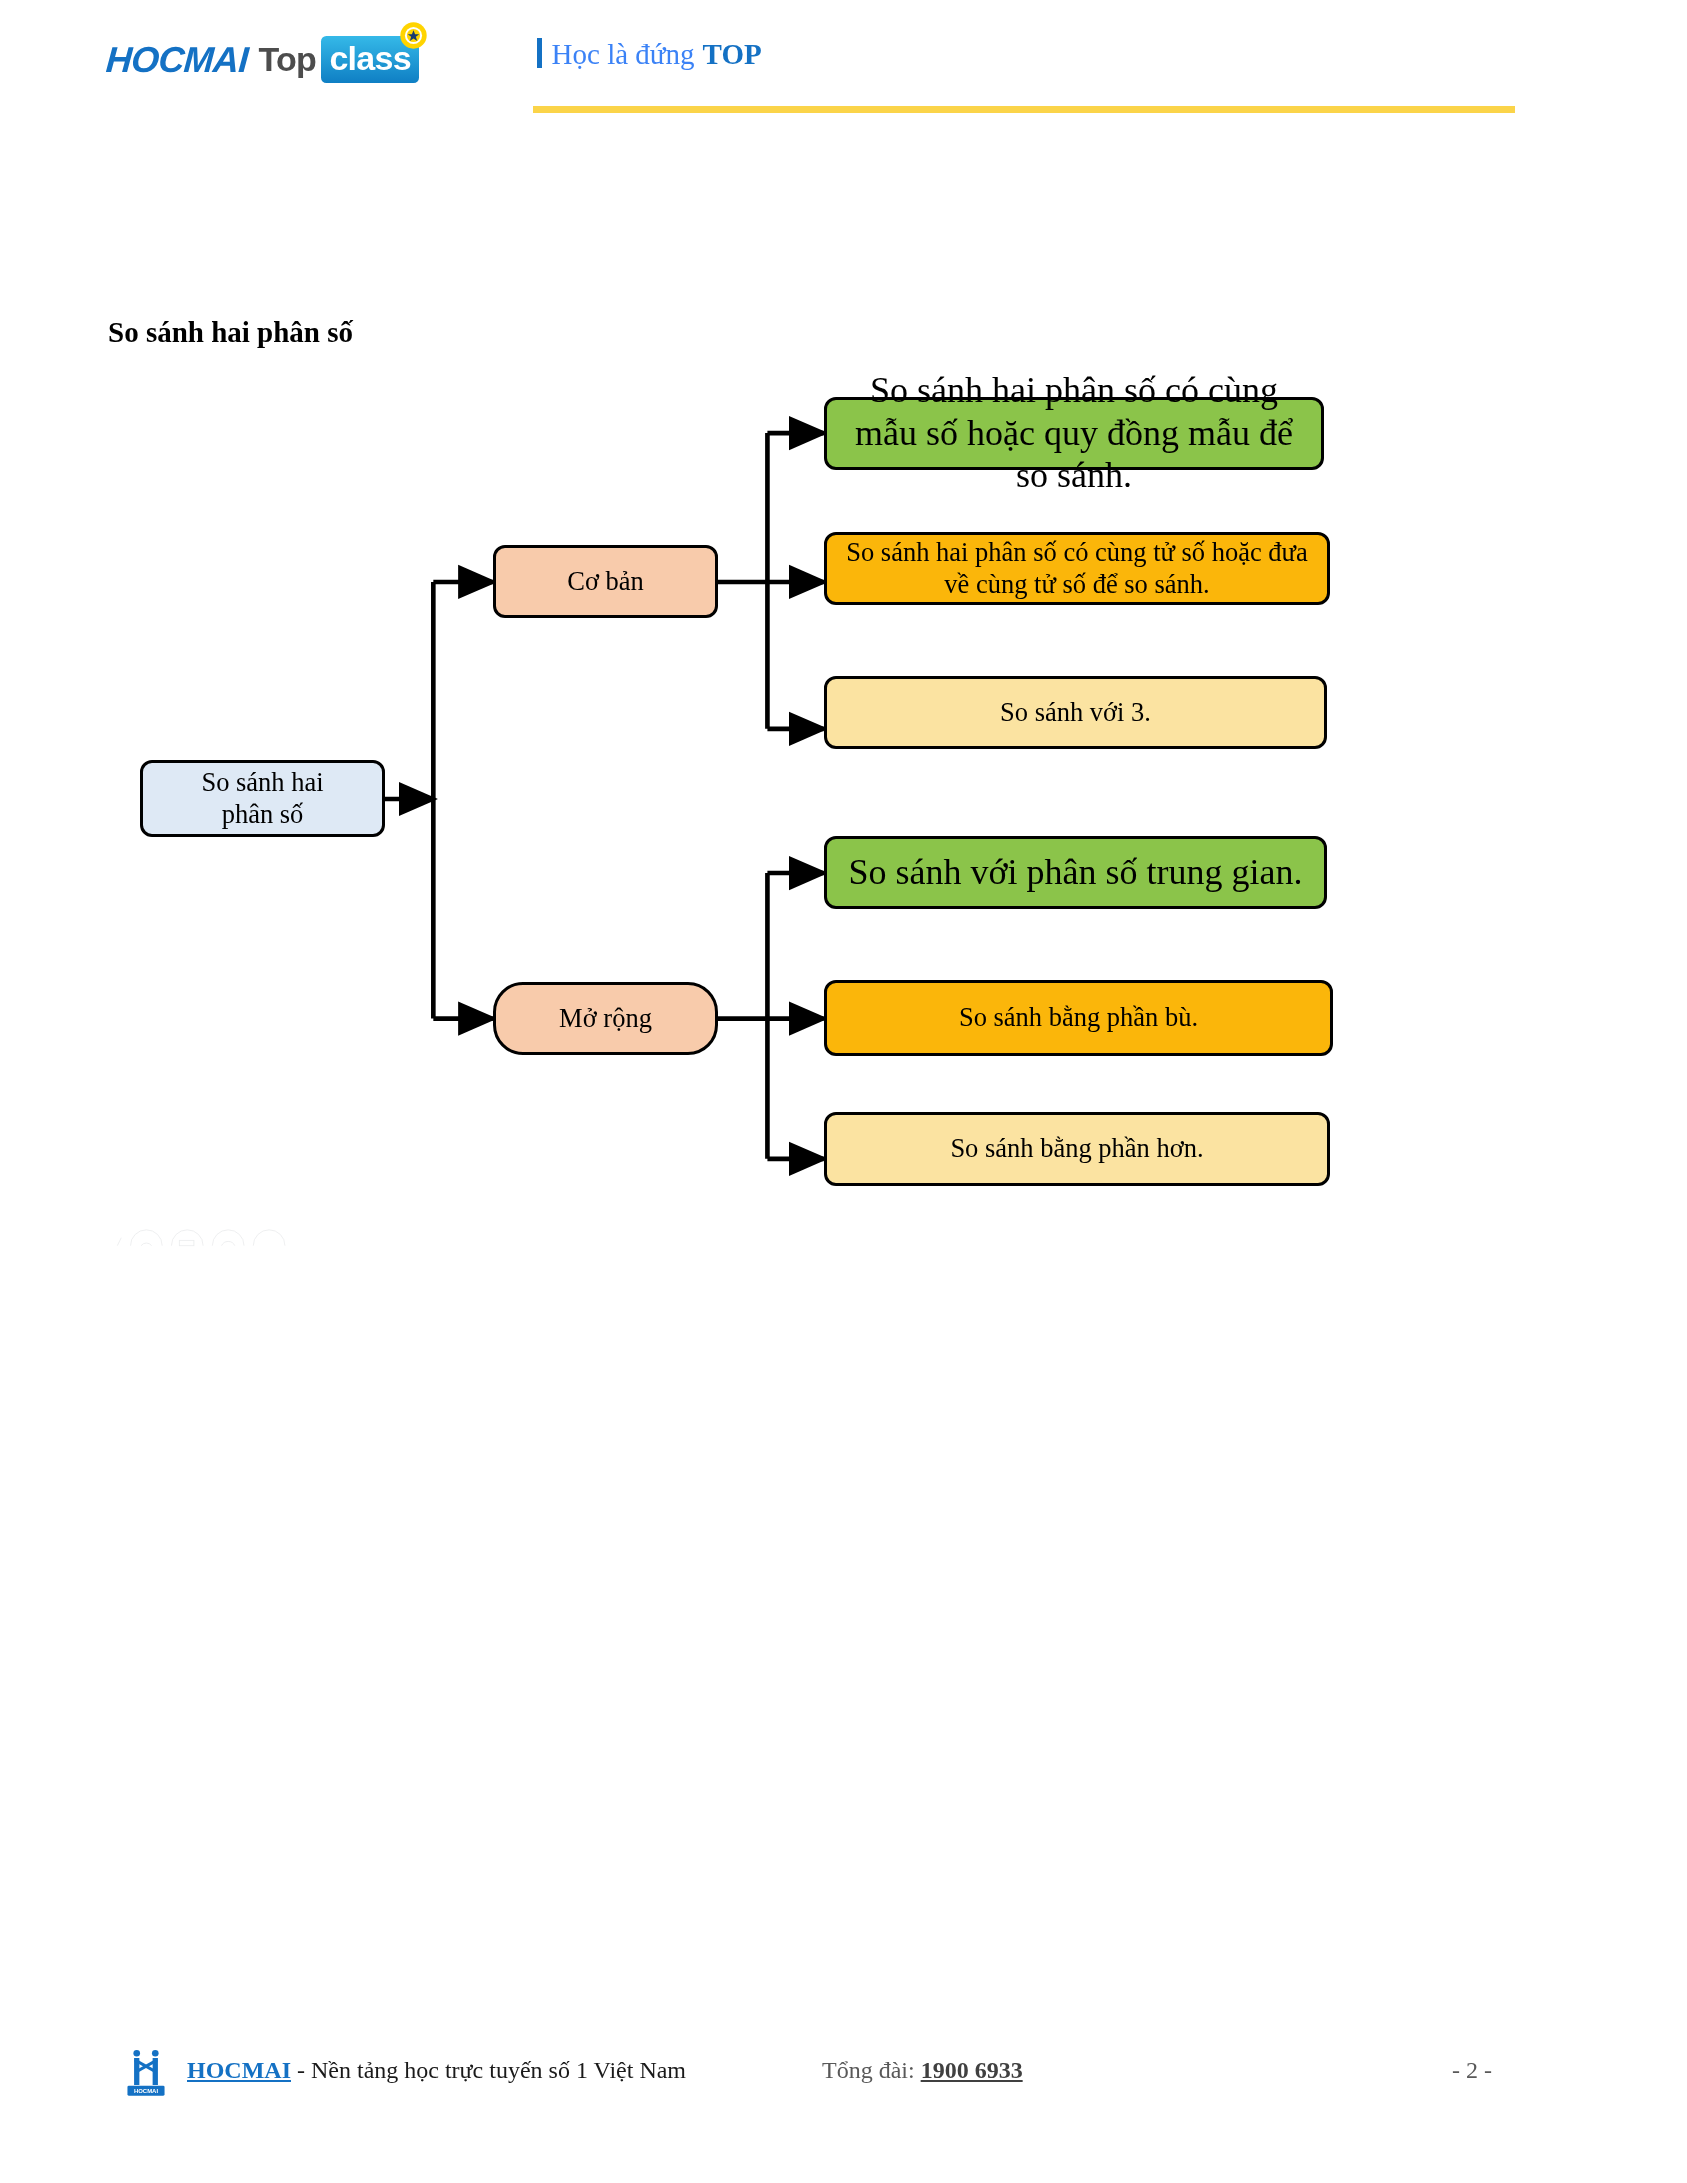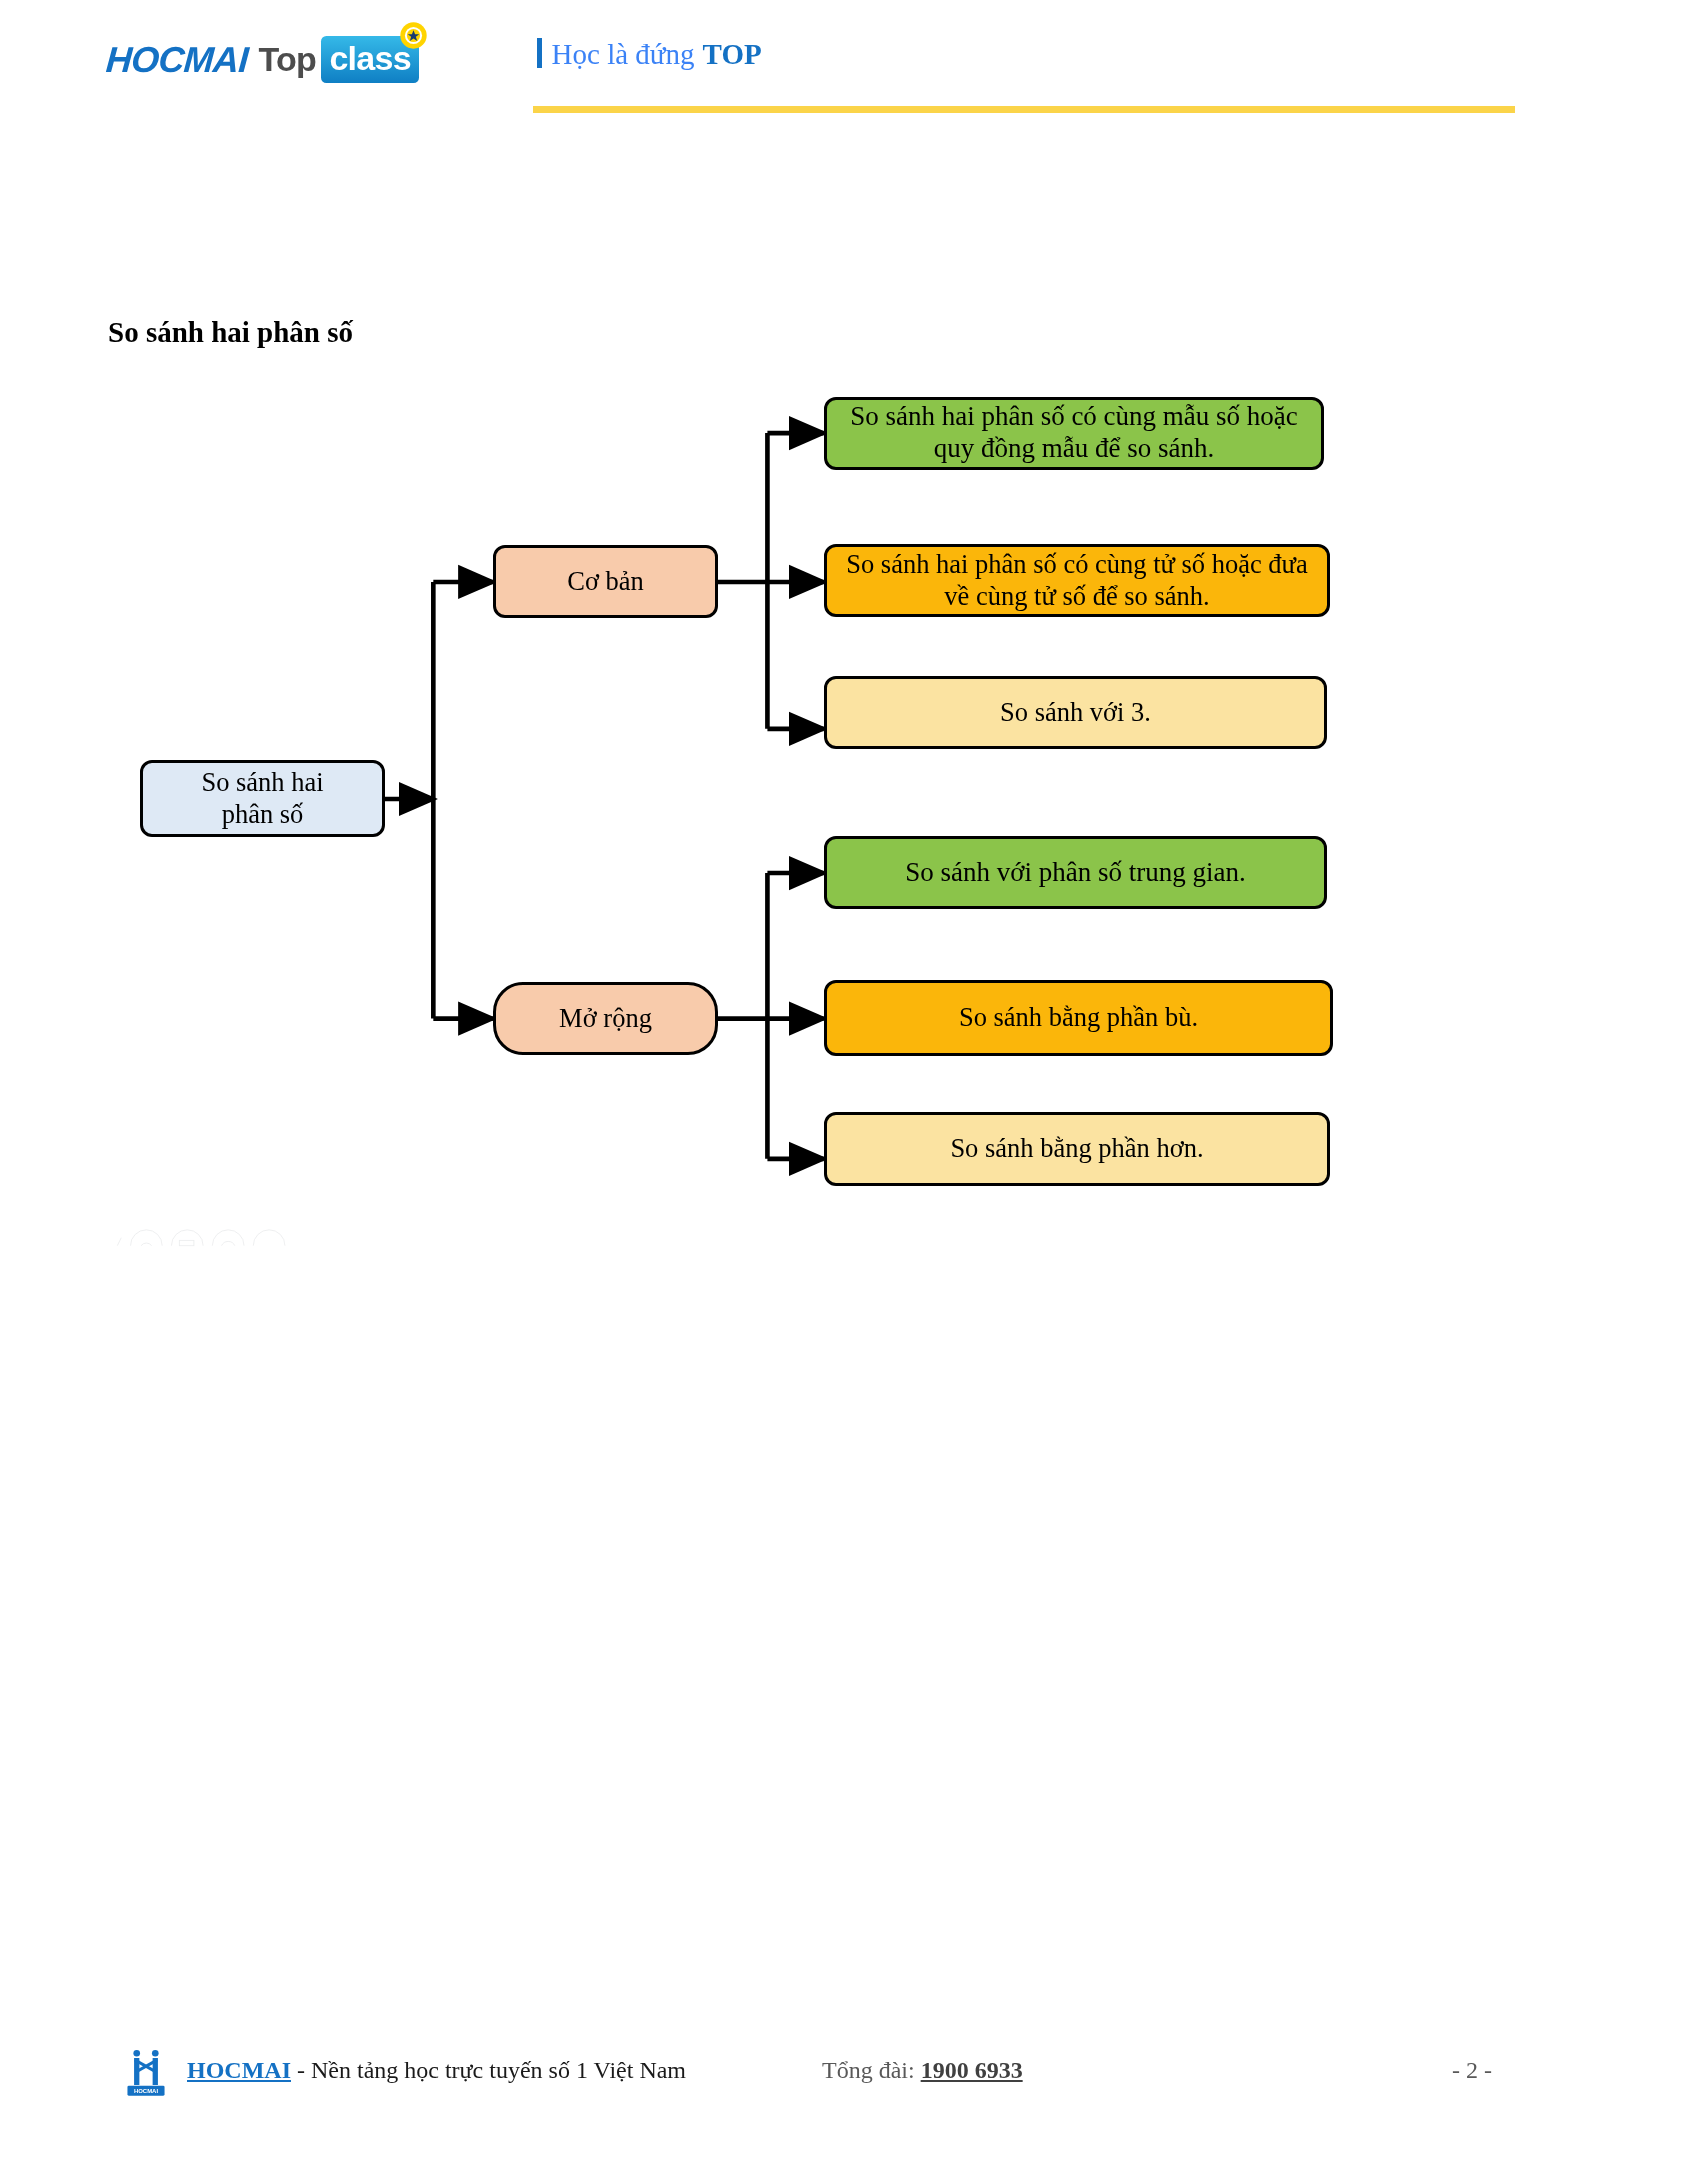--- a/index.html
+++ b/index.html
@@ -138,21 +138,21 @@
     align-items: center;
     justify-content: center;
     text-align: center;
     font-family: "Liberation Serif", serif;
     color: #000000;
     line-height: 1.18;
     padding: 2.6px 9.3px;
   }
   .node-root    { background: #DEE9F5; font-size: 26.5px; }
   .node-branch  { background: #F8CBAB; font-size: 26.5px; }
-  .node-green   { background: #8BC44A; font-size: 27px; }
+  .node-green   { background: #8BC44A; font-size: 36px; }
   .node-orange  { background: #FBB60A; font-size: 26.5px; }
   .node-yellow  { background: #FBE3A1; font-size: 26.5px; }
 
   
   #faint-artifact {
     position: absolute;
     left: 116px;
     top: 1214px;
     width: 198px;
     height: 33px;
@@ -282,21 +282,21 @@
   </div>
 
   <div class="node node-branch" style="left:493px; top:612px; width:225px; height:73px;border-radius:30px;">
     <span>Mở rộng</span>
   </div>
 
   <div class="node node-green" style="left:824px; top:26.5px; width:500px; height:73px;">
     <span>So sánh hai phân số có cùng mẫu số hoặc quy đồng mẫu để so sánh.</span>
   </div>
 
-  <div class="node node-orange" style="left:824px; top:174px; width:506px; height:73px;">
+  <div class="node node-orange" style="left:824px; top:162px; width:506px; height:73px;">
     <span>So sánh hai phân số có cùng tử số hoặc đưa về cùng tử số để so sánh.</span>
   </div>
 
   <div class="node node-yellow" style="left:824px; top:306px; width:503px; height:73px;">
     <span>So sánh với 3.</span>
   </div>
 
   <div class="node node-green" style="left:824px; top:466px; width:503px; height:73px;">
     <span>So sánh với phân số trung gian.</span>
   </div>

